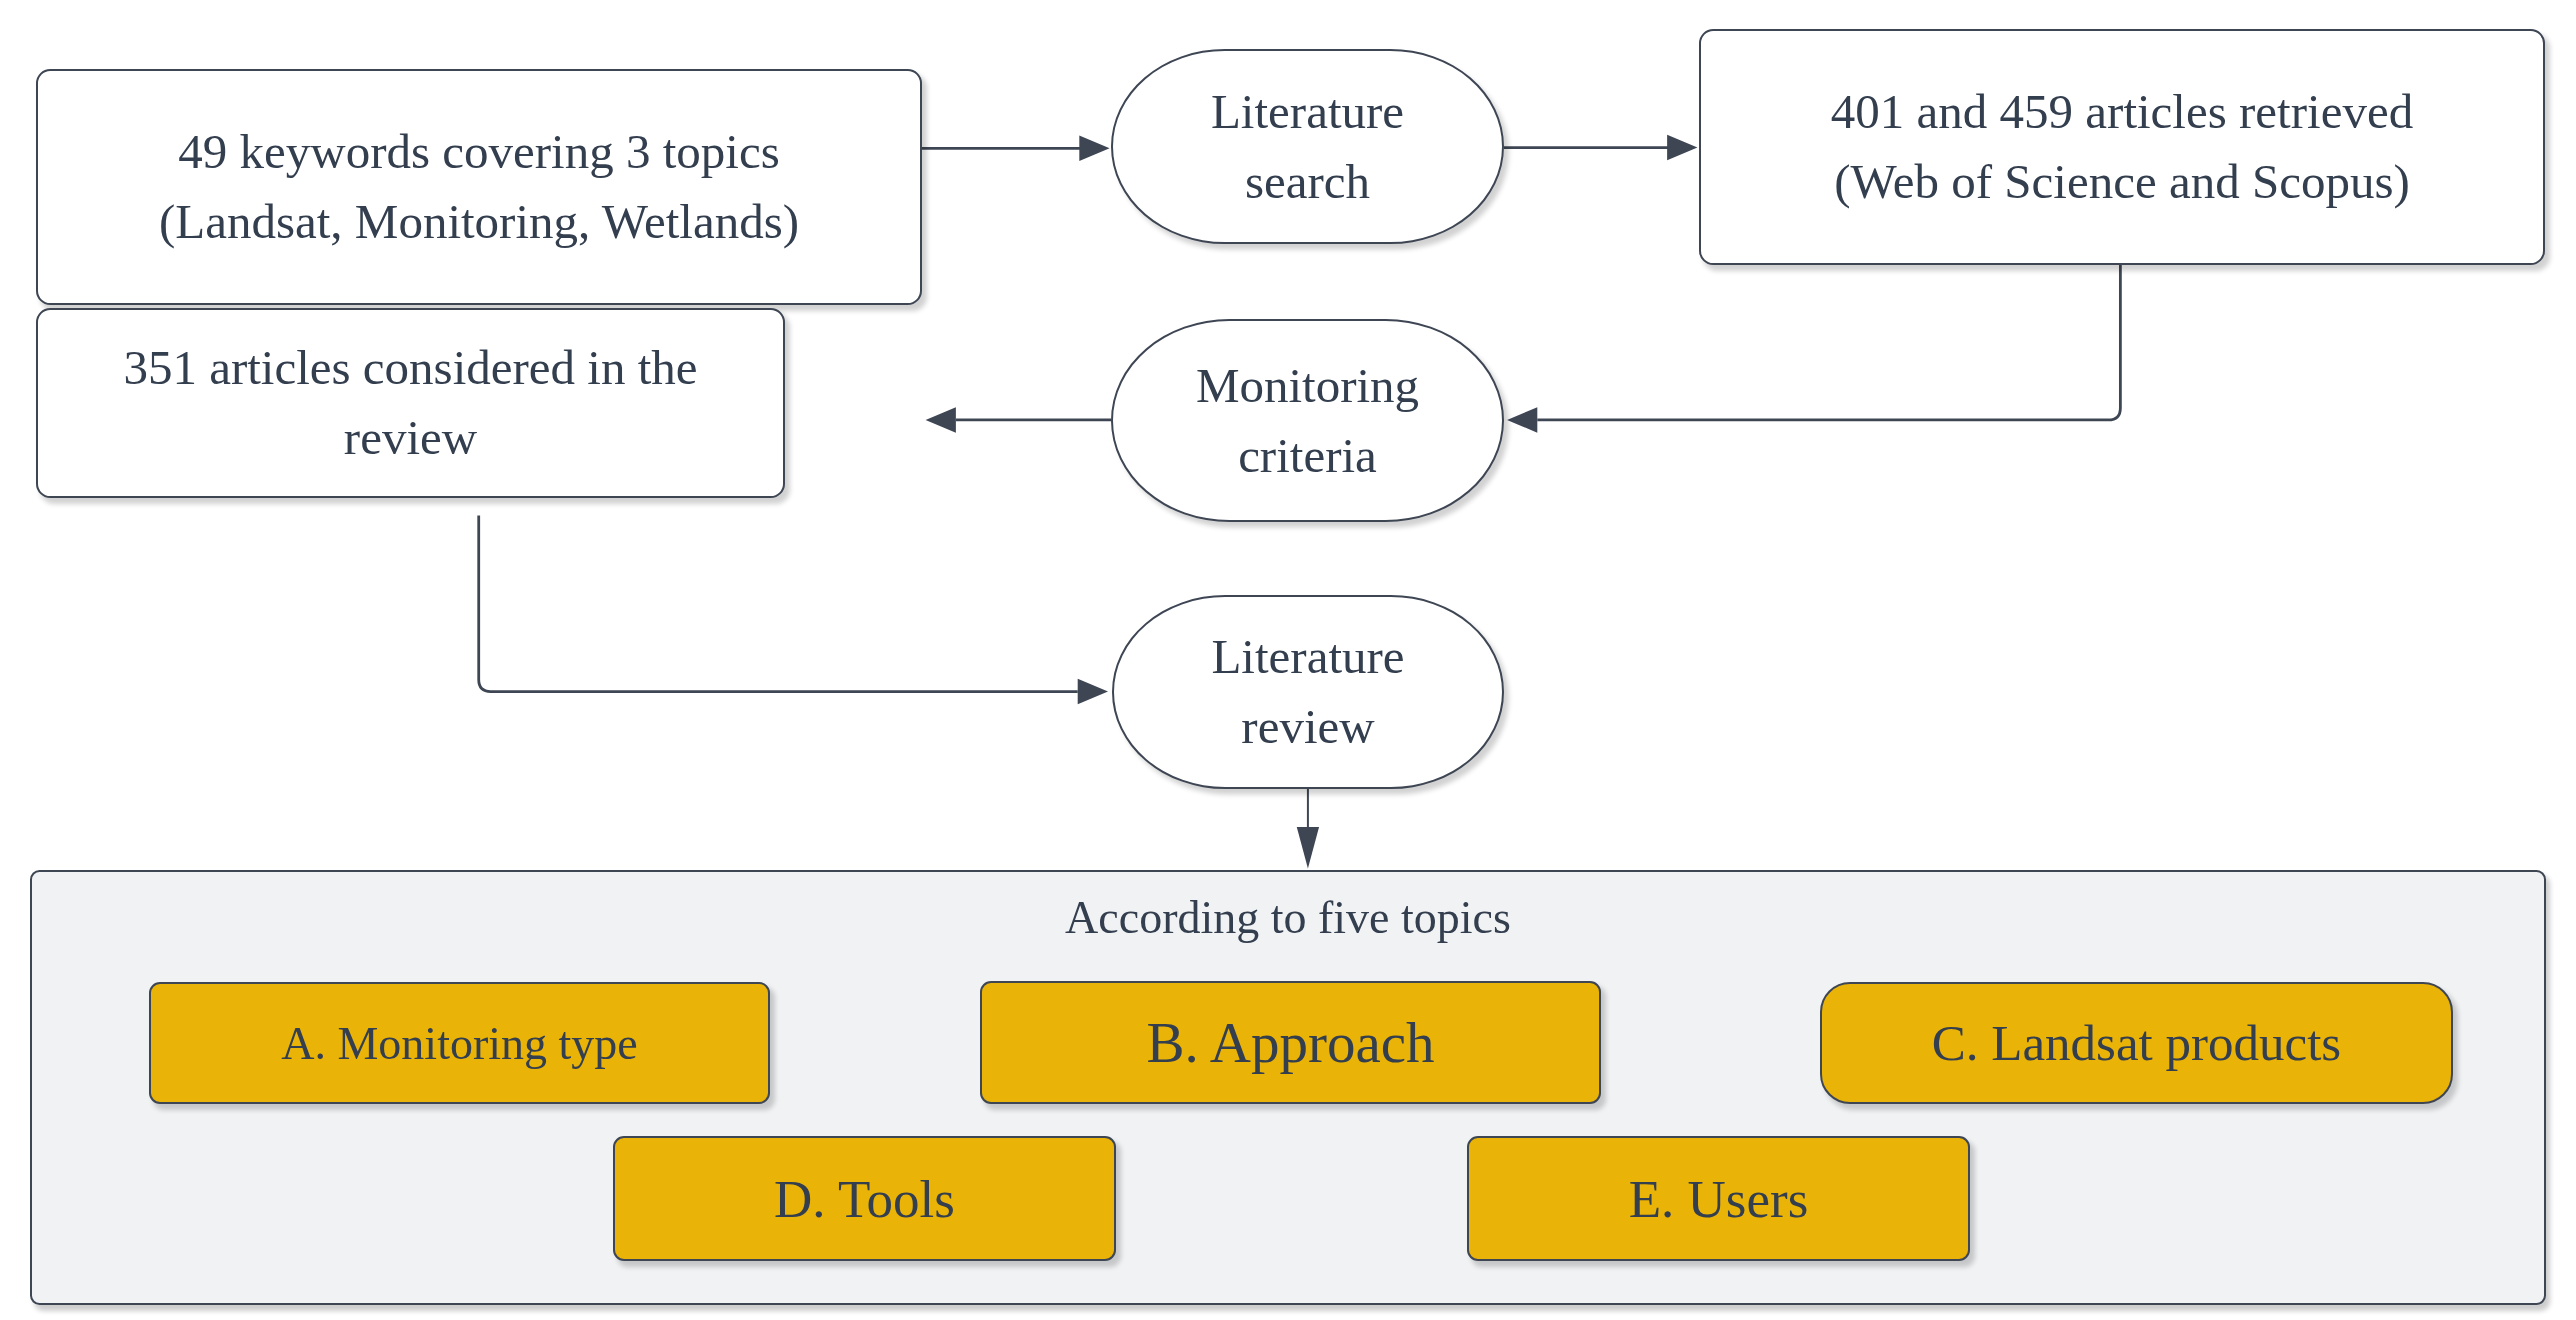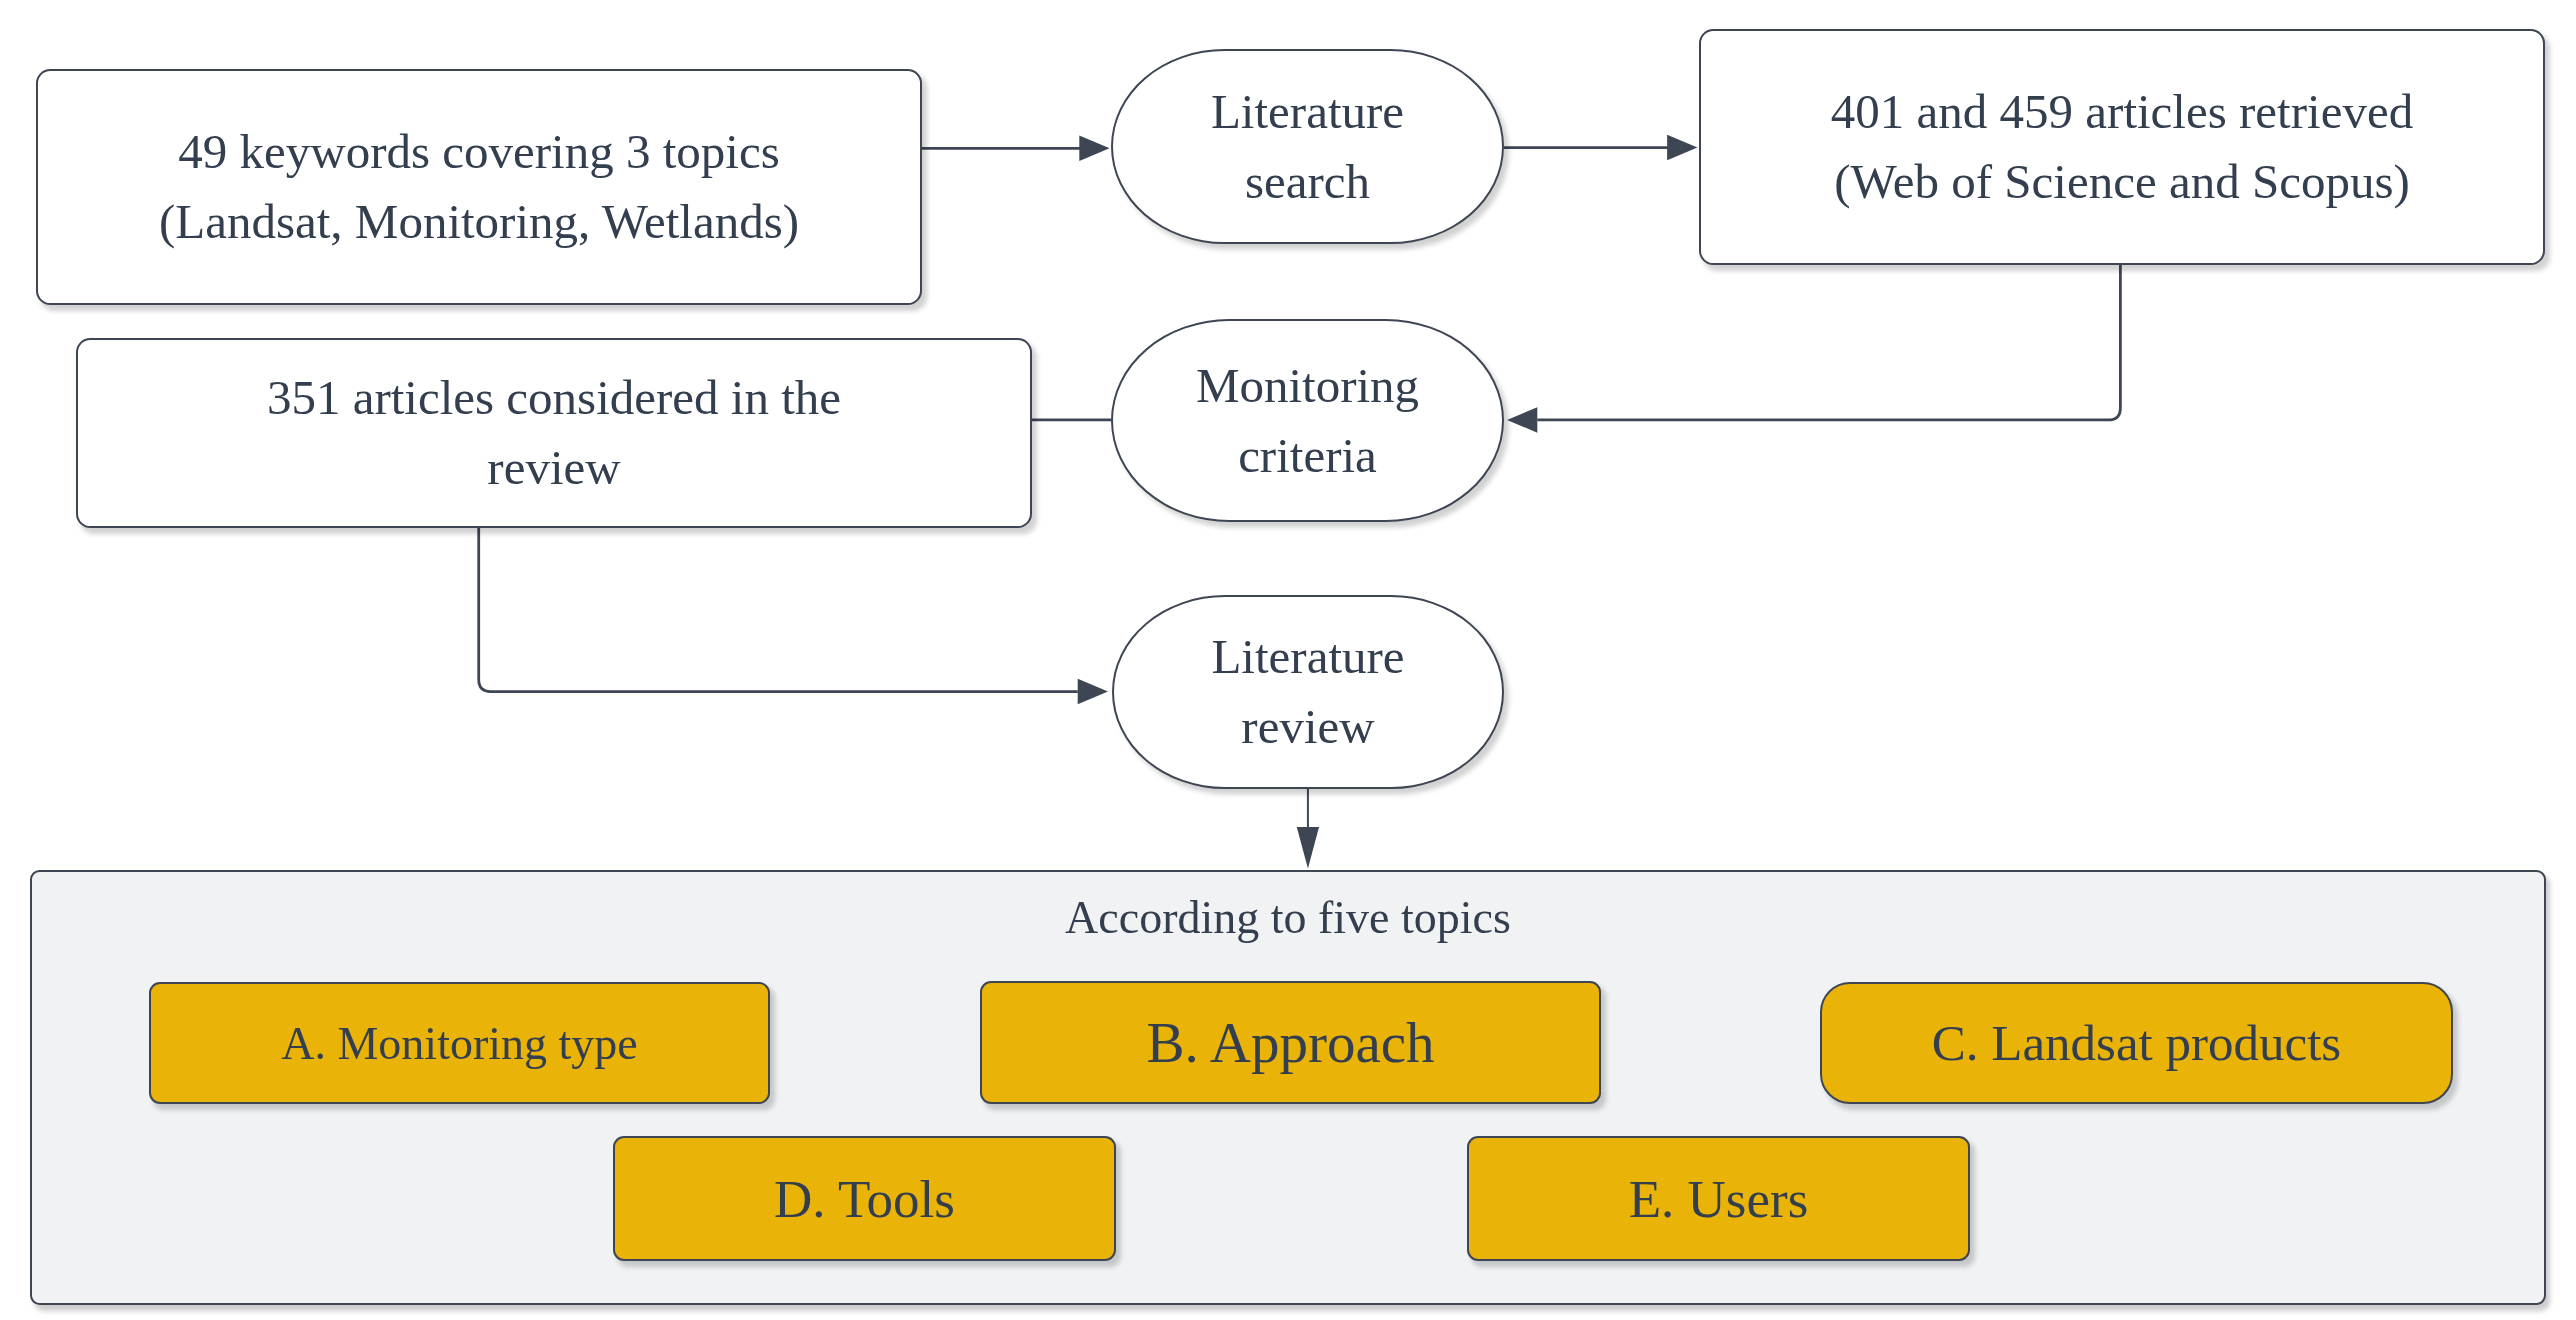--- a/index.html
+++ b/index.html
@@ -116,21 +116,21 @@
   <div class="node stadium" style="left:1111px; top:49px; width:393px; height:195px;">
     <div class="nline">Literature</div>
     <div class="nline">search</div>
   </div>
 
   <div class="node rect" style="left:1699px; top:29px; width:846px; height:236px;">
     <div class="nline">401 and 459 articles retrieved</div>
     <div class="nline">(Web of Science and Scopus)</div>
   </div>
 
-  <div class="node rect" style="left:36px; top:338px; width:956px; height:190px;margin-left:40px;">
+  <div class="node rect" style="left:36px; top:308px; width:749px; height:190px;">
     <div class="nline">351 articles considered in the</div>
     <div class="nline">review</div>
   </div>
 
   <div class="node stadium" style="left:1111px; top:319px; width:393px; height:203px;">
     <div class="nline">Monitoring</div>
     <div class="nline">criteria</div>
   </div>
 
   <div class="node stadium" style="left:1112px; top:595px; width:392px; height:194px;">

